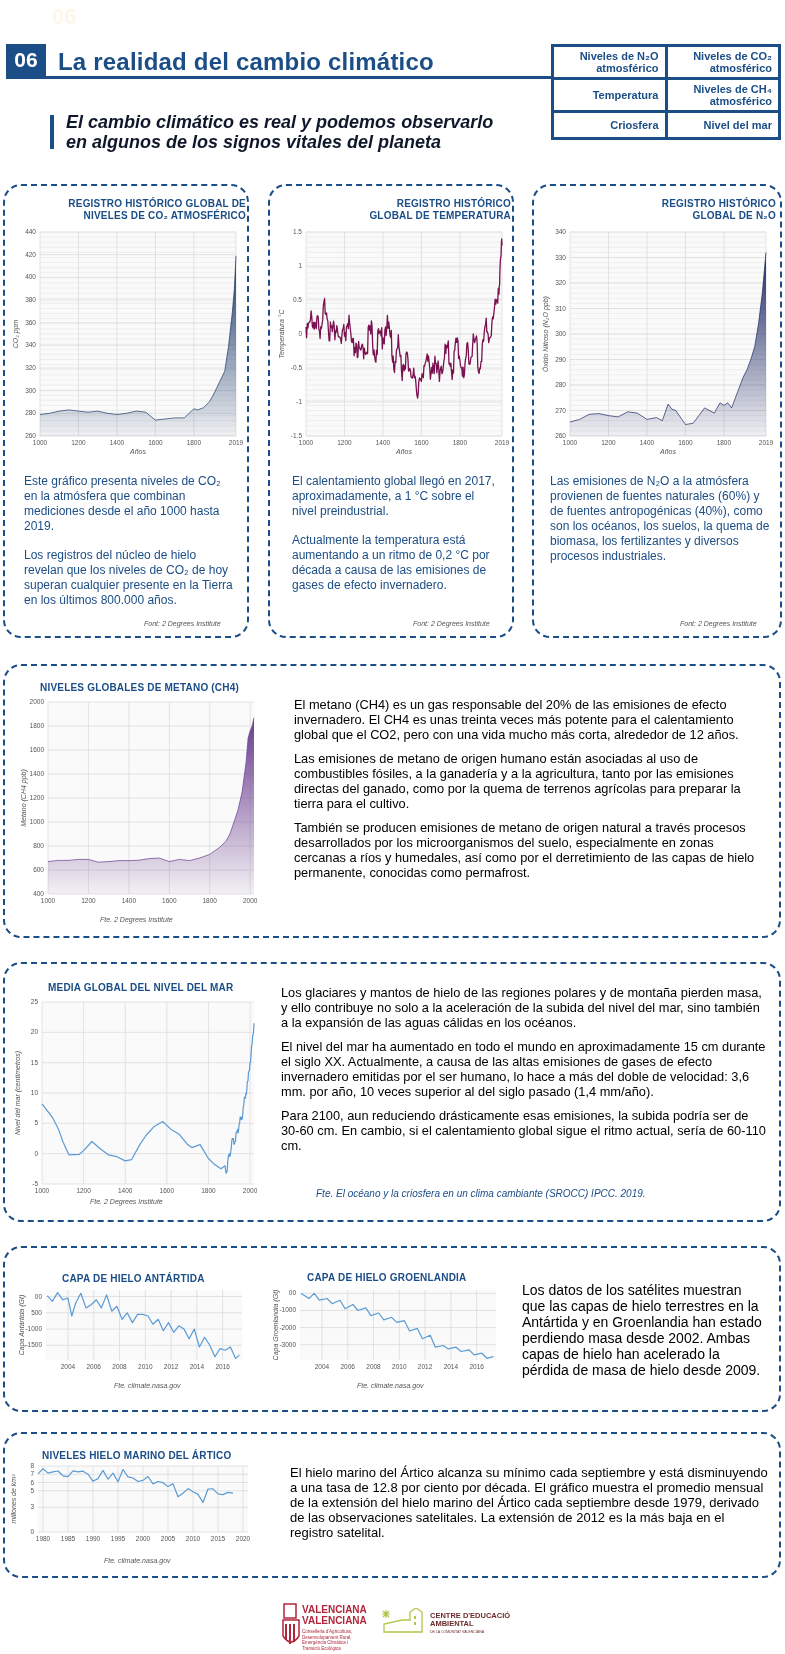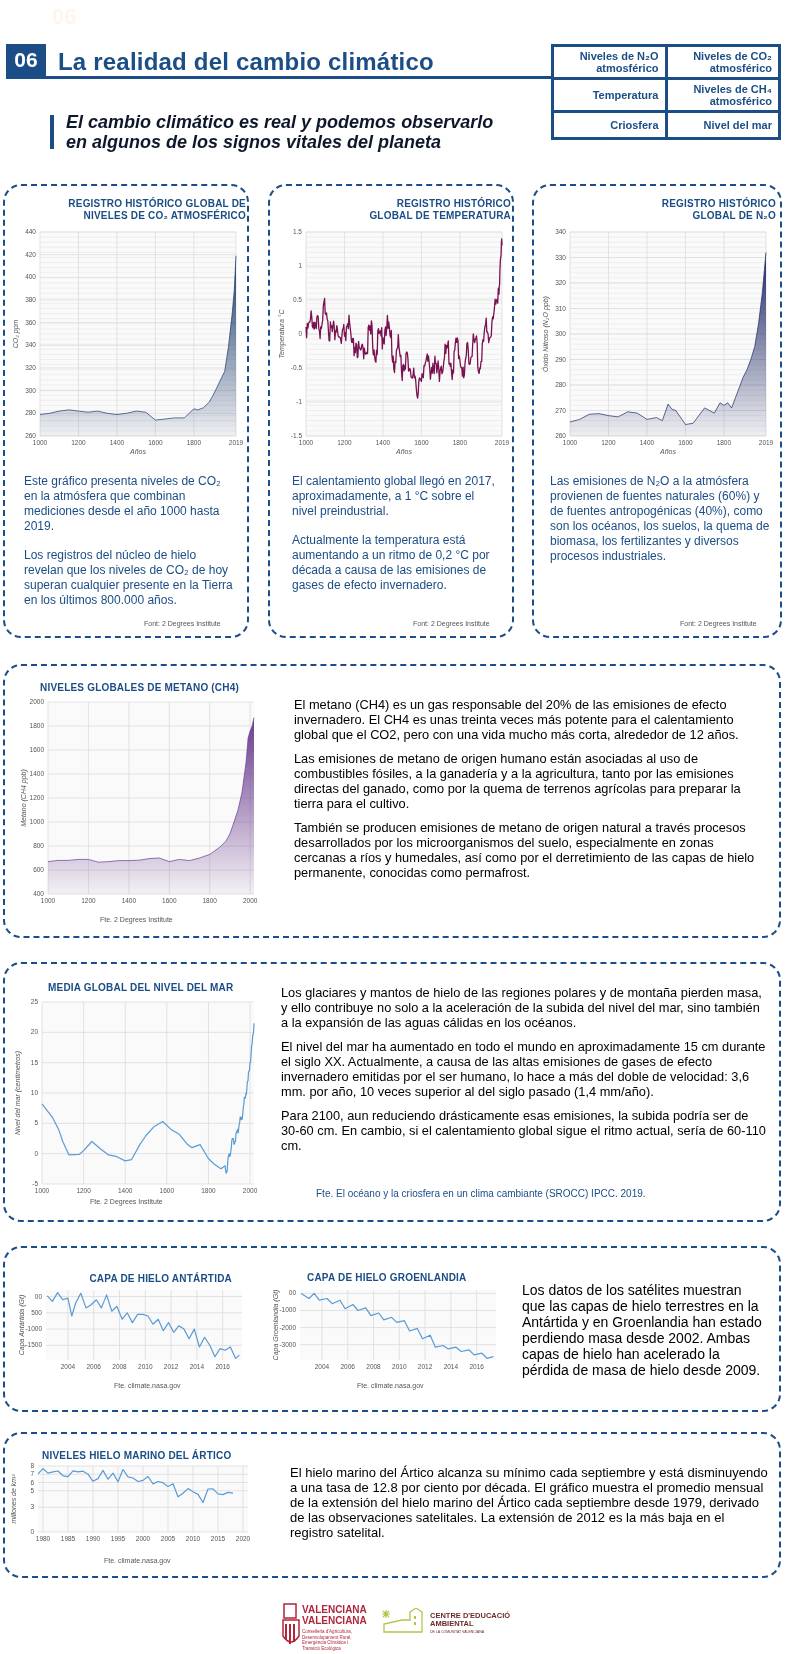--- a/index.html
+++ b/index.html
@@ -13,21 +13,21 @@
 .navgrid{position:absolute;left:551px;top:44px;width:230px;height:96px;border:3px solid #1b4d86;display:grid;grid-template-columns:1fr 1fr;grid-template-rows:1fr 1fr 1fr;background:#1b4d86;gap:3px}
 .navgrid div{background:#fff;font-size:11px;font-weight:bold;color:#1b4d86;text-align:right;padding:3px 6px;display:flex;align-items:center;justify-content:flex-end;line-height:12px}
 .card{position:absolute;border:2px dashed #1b4d86;border-radius:18px}
 .card-title{position:absolute;font-size:10px;font-weight:bold;color:#1b4d86;text-align:right;line-height:12px;letter-spacing:.2px}
 .chart{position:absolute}
 .chart svg{width:100%;height:100%;overflow:visible}
 .tick{font-size:6.5px;fill:#555;font-family:"Liberation Sans",sans-serif}
 .axlab{font-size:7px;fill:#555;font-style:italic;font-family:"Liberation Sans",sans-serif}
 .ctext{position:absolute;font-size:12px;color:#1b4d86;line-height:15px}
 .ctext p{margin-bottom:14px}
-.src{position:absolute;font-size:7px;color:#555}
+.src{position:absolute;font-size:7px;font-style:italic;color:#555}
 .wide-text{position:absolute;font-size:12.8px;color:#000000;line-height:15px}
 .wide-text p{margin-bottom:9px}
 .logo-gv{position:absolute;left:280px;top:1602px}
 .logo-ce{position:absolute;left:380px;top:1608px}
 </style>
 </head>
 <body>
 
 <div class="ghost">06</div>
 <div class="hdr-num">06</div>
@@ -590,21 +590,21 @@
     </svg></div>
 <div class="src" style="left:90px;top:1198px">Fte. 2 Degrees Institute</div>
 <div class="wide-text" style="left:281px;top:985px;width:485px">
   <p>Los glaciares y mantos de hielo de las regiones polares y de montaña pierden masa, y ello contribuye no solo a la aceleración de la subida del nivel del mar, sino también a la expansión de las aguas cálidas en los océanos.</p>
   <p>El nivel del mar ha aumentado en todo el mundo en aproximadamente 15 cm durante el siglo XX. Actualmente, a causa de las altas emisiones de gases de efecto invernadero emitidas por el ser humano, lo hace a más del doble de velocidad: 3,6 mm. por año, 10 veces superior al del siglo pasado (1,4 mm/año).</p>
   <p>Para 2100, aun reduciendo drásticamente esas emisiones, la subida podría ser de 30-60 cm. En cambio, si el calentamiento global sigue el ritmo actual, sería de 60-110 cm.</p>
 </div>
 <div class="src" style="left:316px;top:1188px;font-size:10px;color:#1b4d86">Fte. El océano y la criosfera en un clima cambiante (SROCC) IPCC. 2019.</div>
 
 <div class="card" style="left:3px;top:1246px;width:778px;height:166px"></div>
-<div class="card-title" style="left:62px;top:1273px;width:170px;text-align:right">CAPA DE HIELO ANTÁRTIDA</div>
+<div class="card-title" style="left:62px;top:1273px;width:170px;text-align:left">CAPA DE HIELO ANTÁRTIDA</div>
 <div class="chart" id="chart-ant" style="left:8px;top:1286px;width:240px;height:88px"><svg viewBox="0 0 240 88">
       <rect x="38" y="4" width="196" height="70" fill="#fafafa"></rect>
       <line x1="38" x2="234" y1="10.511627906976749" y2="10.511627906976749" stroke="#dcdcdc" stroke-width="0.8"></line>
       <text x="34" y="12.511627906976749" text-anchor="end" class="tick">00</text>
       <line x1="38" x2="234" y1="26.79069767441861" y2="26.79069767441861" stroke="#dcdcdc" stroke-width="0.8"></line>
       <text x="34" y="28.79069767441861" text-anchor="end" class="tick">500</text>
       <line x1="38" x2="234" y1="43.06976744186046" y2="43.06976744186046" stroke="#dcdcdc" stroke-width="0.8"></line>
       <text x="34" y="45.06976744186046" text-anchor="end" class="tick">-1000</text>
       <line x1="38" x2="234" y1="59.348837209302324" y2="59.348837209302324" stroke="#dcdcdc" stroke-width="0.8"></line>
       <text x="34" y="61.348837209302324" text-anchor="end" class="tick">-1500</text>

